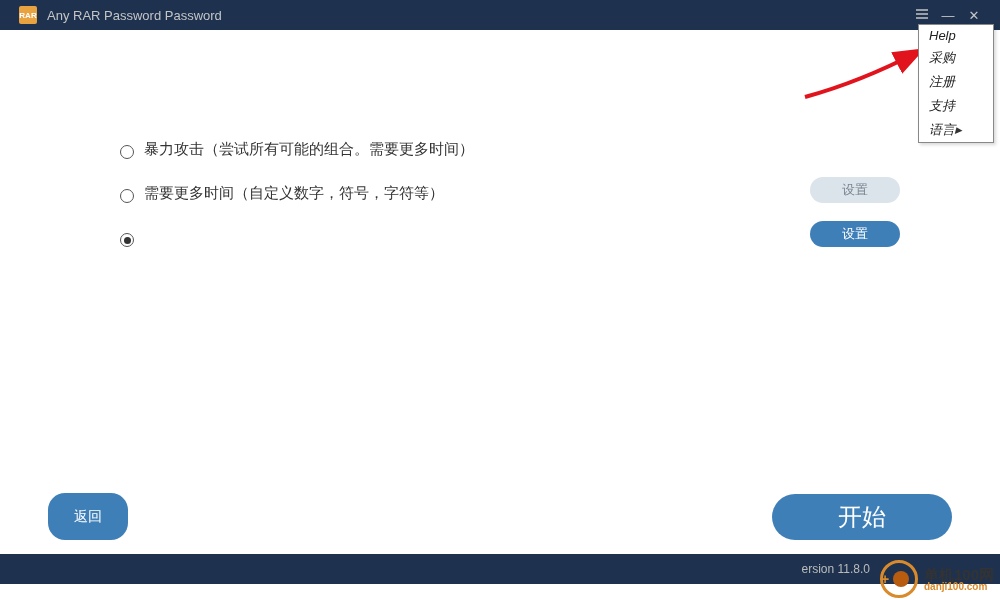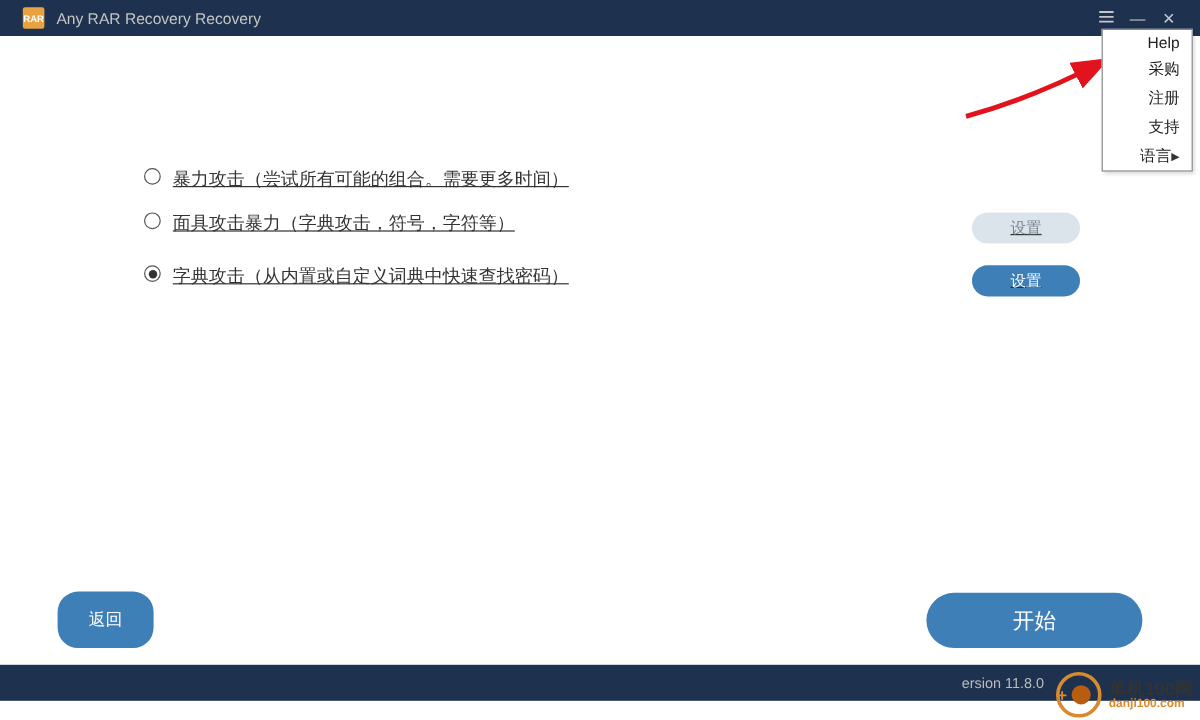--- a/index.html
+++ b/index.html
@@ -42,25 +42,24 @@
     }
     .win-ctrl { cursor: pointer; width: 14px; text-align: center; }
     .menu-btn-svg { display: block; }
     .content {
       padding: 110px 100px 0 120px;
       position: relative;
       height: calc(100% - 60px);
     }
     .option-row {
       display: flex;
-      align-items: flex-start;
+      align-items: flex-end;
       margin-bottom: 18px;
       font-size: 15px;
       color: #333;
-      text-decoration: underline;
     }
     .radio {
       width: 14px;
       height: 14px;
       border: 1.5px solid #555;
       border-radius: 50%;
       margin-right: 10px;
       display: inline-flex;
       align-items: center;
       justify-content: center;
@@ -116,21 +115,21 @@
     }
     .btn-start {
       width: 180px;
       height: 46px;
       background: #3f7fb8;
       color: #fff;
       border-radius: 23px;
       display: flex;
       align-items: center;
       justify-content: center;
-      font-size: 18px;
+      font-size: 24px;
       cursor: pointer;
     }
     .footer {
       position: absolute;
       bottom: 16px;
       left: 0;
       width: 100%;
       height: 30px;
       background: #1e3250;
       display: flex;
@@ -149,22 +148,23 @@
       border: 1px solid #888;
       box-shadow: 2px 2px 3px rgba(0,0,0,0.15);
       z-index: 100;
       font-size: 13px;
     }
     .menu-item {
       padding: 3px 10px;
       cursor: pointer;
       display: flex;
       align-items: center;
-      justify-content: flex-end;
+      justify-content: flex-start;
       color: #222;
+      font-style: italic;
     }
     .menu-arrow { font-size: 9px; color: #333; }
     .red-arrow {
       position: absolute;
       top: 42px;
       right: 70px;
       z-index: 50;
       pointer-events: none;
     }
     .watermark {
@@ -204,21 +204,21 @@
     }
     .wm-text { display: flex; flex-direction: column; line-height: 1; }
     .wm-text-top { font-size: 15px; font-weight: bold; color: #333; text-align: center; }
     .wm-text-bot { font-size: 10px; color: #d98a2b; font-weight: bold; }
   </style>
 </head>
 <body>
 
 <div class="titlebar">
   <div class="app-icon">RAR</div>
-  <span>Any RAR Recovery Recovery</span>
+  <span>Any RAR Password Password</span>
   <div class="window-controls">
     <span class="win-ctrl">
       <svg class="menu-btn-svg" width="14" height="12" viewBox="0 0 14 12">
           <line x1="1" y1="2" x2="13" y2="2" stroke="#c5c5c5" stroke-width="1.5"></line>
           <line x1="1" y1="6" x2="13" y2="6" stroke="#c5c5c5" stroke-width="1.5"></line>
           <line x1="1" y1="10" x2="13" y2="10" stroke="#c5c5c5" stroke-width="1.5"></line>
         </svg>
     </span>
     <span class="win-ctrl">—</span>
     <span class="win-ctrl">✕</span>
@@ -255,27 +255,26 @@
 
 <div class="content">
 
   <div class="option-row">
     <span class="radio"></span>
     <span>暴力攻击（尝试所有可能的组合。需要更多时间）</span>
   </div>
 
   <div class="option-row">
     <span class="radio"></span>
-    <span>面具攻击暴力（字典攻击，符号，字符等）</span>
+    <span>需要更多时间（自定义数字，符号，字符等）</span>
     <div class="settings-btn disabled">设置</div>
   </div>
 
   <div class="option-row">
     <span class="radio selected"></span>
-    <span>字典攻击（从内置或自定义词典中快速查找密码）</span>
     <div class="settings-btn active">设置</div>
   </div>
 
 </div>
 
 <div class="bottom-buttons">
   <div class="btn-back">返回</div>
   <div class="btn-start">开始</div>
 </div>
 

